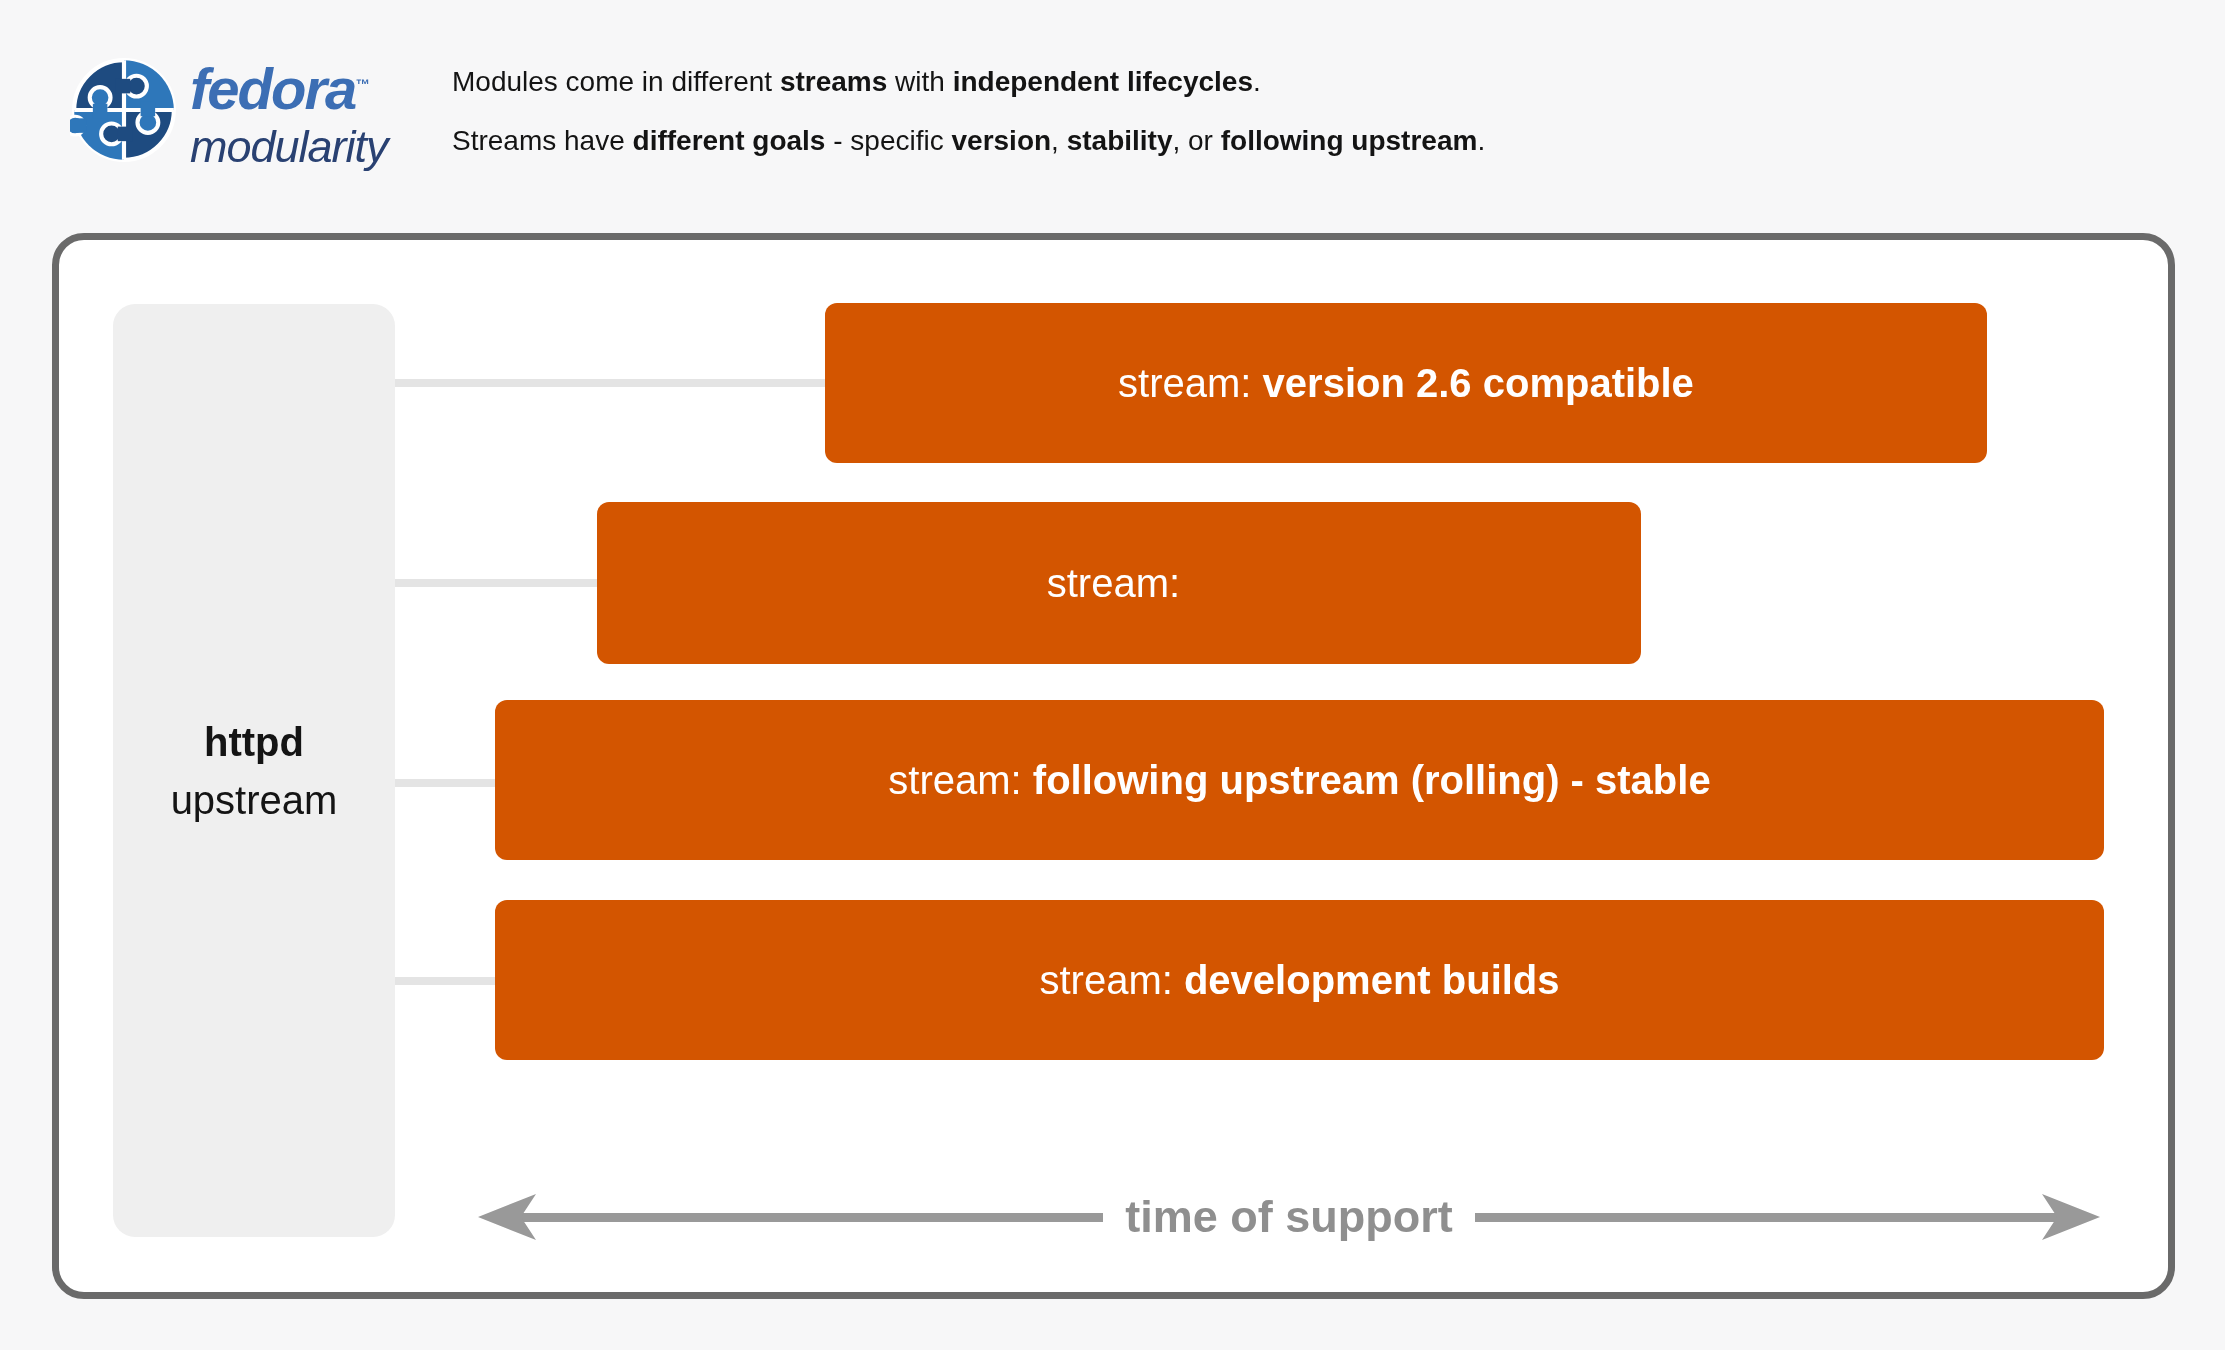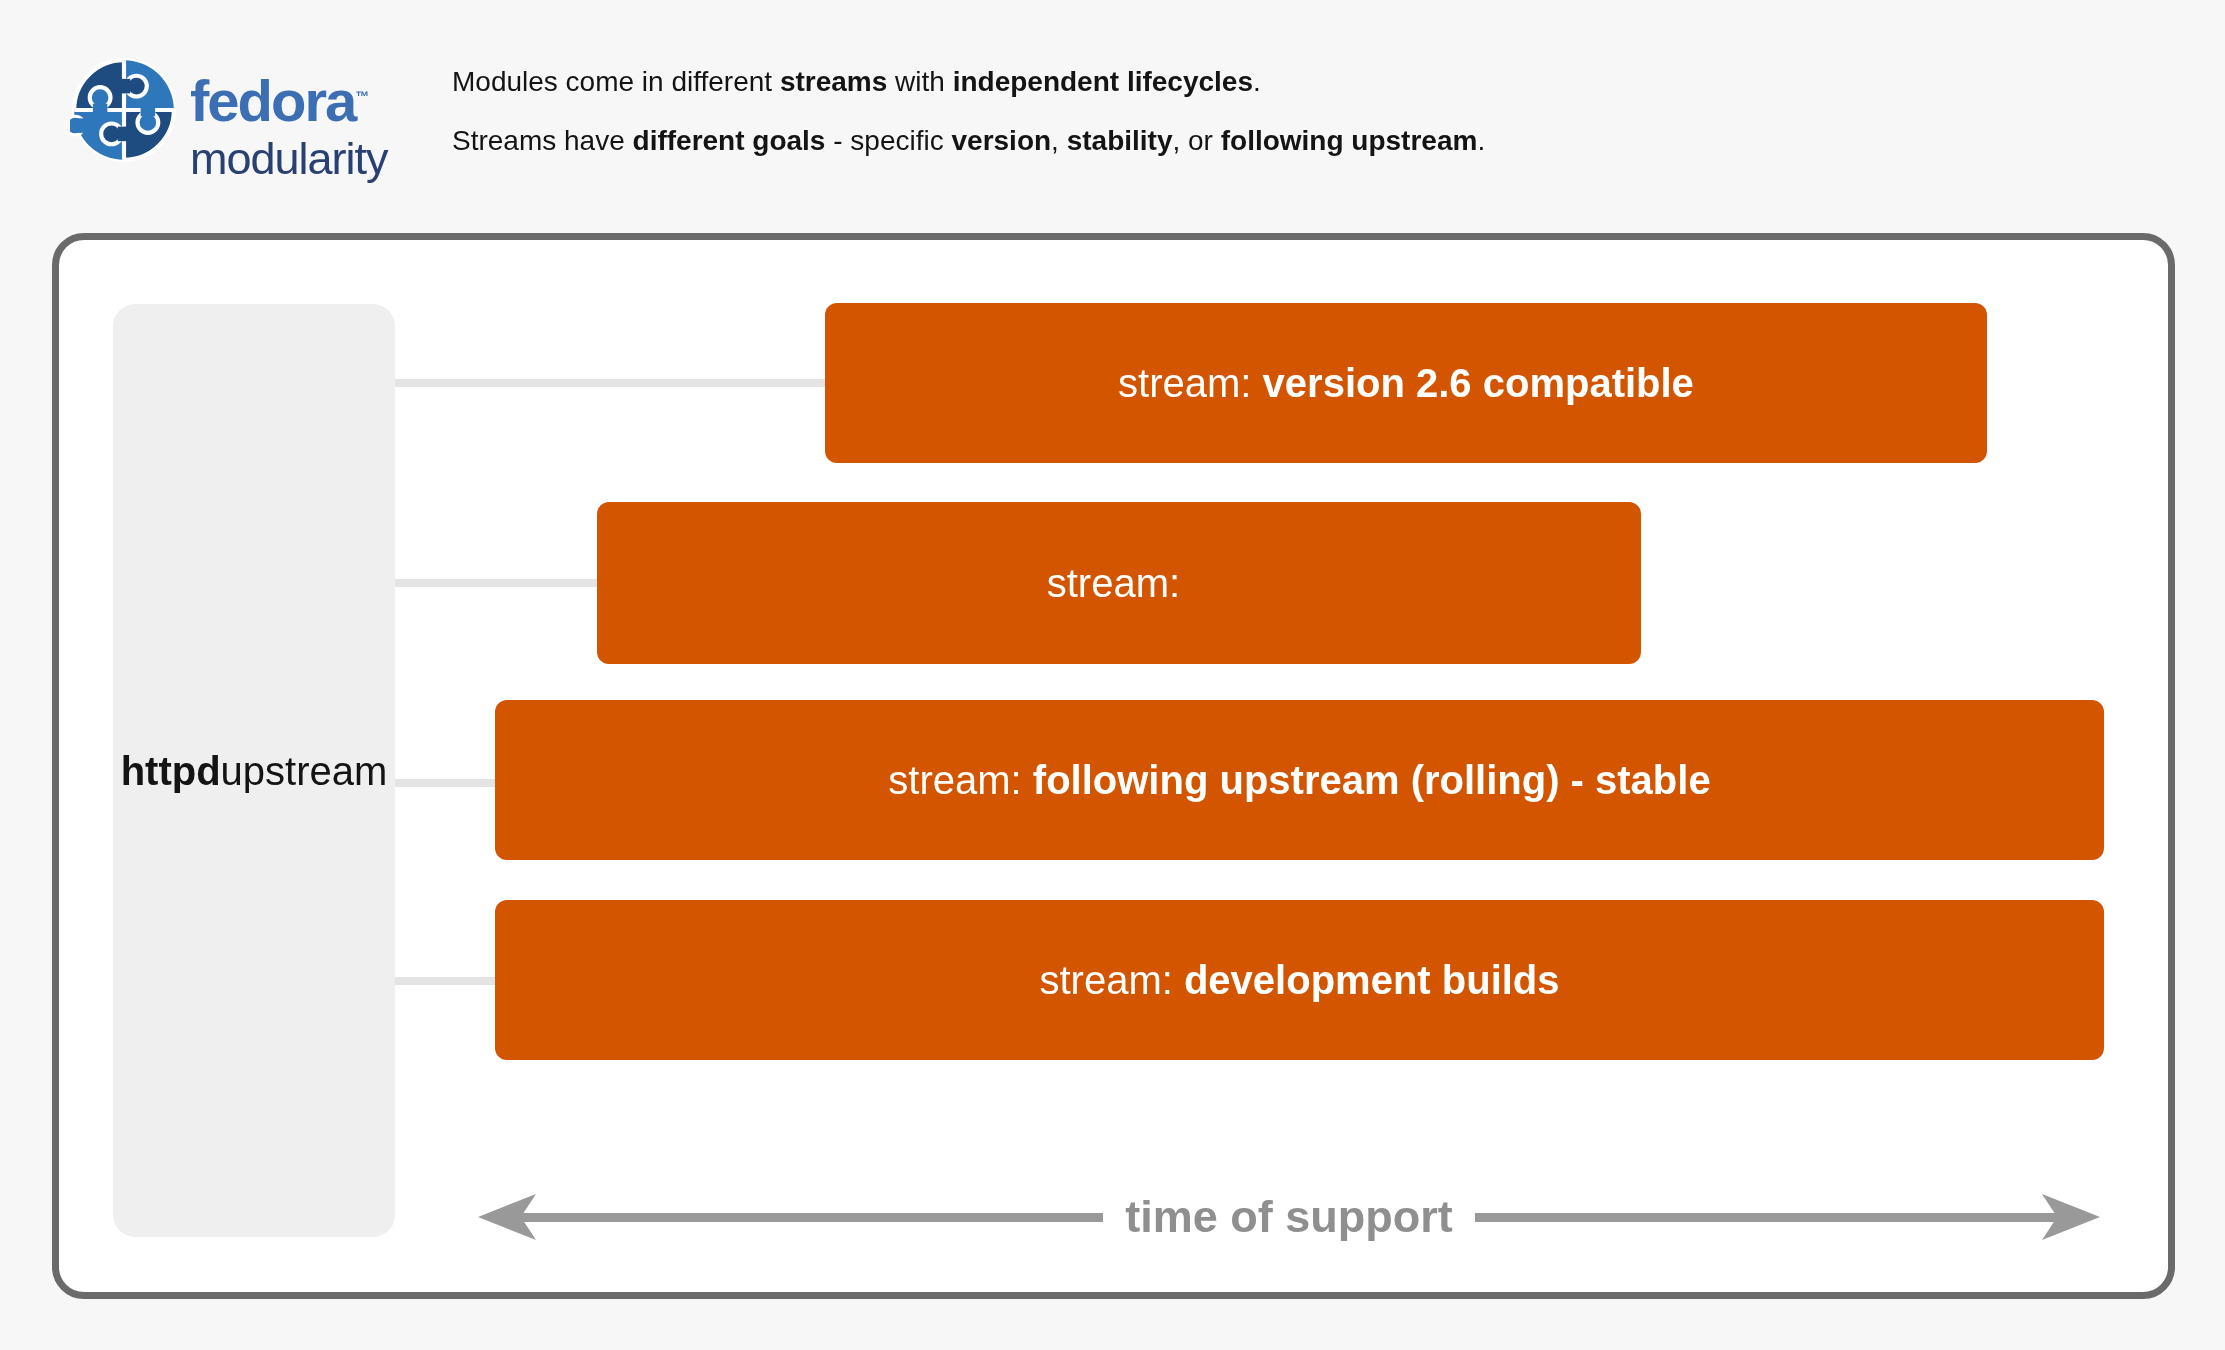--- a/index.html
+++ b/index.html
@@ -4,37 +4,37 @@
 <style>
   html,body{margin:0;padding:0;background:var(--page_bg,#f7f7f8);}
   .canvas{
     position:relative;width:2225px;height:1350px;overflow:hidden;
     background:var(--page_bg,#f7f7f8);
     font-family:"Liberation Sans","DejaVu Sans",sans-serif;
     color:var(--text_dark,#141414);
   }
   
   .logo-mark{position:absolute;left:70px;top:56px;width:108px;height:108px;}
-  .logo-text{position:absolute;left:190px;top:72px;line-height:1;}
+  .logo-text{position:absolute;left:190px;top:60px;line-height:1;font-style:italic;}
   .logo-brand{font-size:58px;font-weight:bold;letter-spacing:-2px;color:var(--logo_blue,#3c6eb4);}
   .logo-tm{font-size:14px;color:var(--logo_blue,#3c6eb4);vertical-align:super;}
   .logo-sub{font-size:45px;color:var(--logo_navy,#294172);margin-top:6px;letter-spacing:-1px;}
   .headline{position:absolute;left:452px;top:52px;font-size:28px;line-height:59px;color:var(--text_dark,#141414);}
   .headline .b{font-weight:bold;}
   
   .panel{
     position:absolute;left:52px;top:233px;width:2123px;height:1066px;
     background:var(--panel_bg,#ffffff);
     border:7px solid var(--panel_border,#6a6a6a);
     border-radius:32px;box-sizing:border-box;
   }
   .module-box{
     position:absolute;left:113px;top:304px;width:282px;height:933px;
     background:var(--module_box_bg,#efefef);border-radius:22px;
-    display:flex;flex-direction:row;align-items:center;justify-content:center;
+    display:flex;flex-direction:column;align-items:center;justify-content:center;
     font-size:40px;line-height:58px;text-align:center;
   }
   .module-name{font-weight:bold;}
   .connector{position:absolute;height:8px;background:var(--connector,#e4e4e4);}
   .c1{left:395px;top:379px;width:437px;}
   .c2{left:395px;top:579px;width:208px;}
   .c3{left:395px;top:779px;width:106px;}
   .c4{left:395px;top:977px;width:106px;}
   .bar{
     position:absolute;background:var(--stream_bar,#d35500);border-radius:12px;

